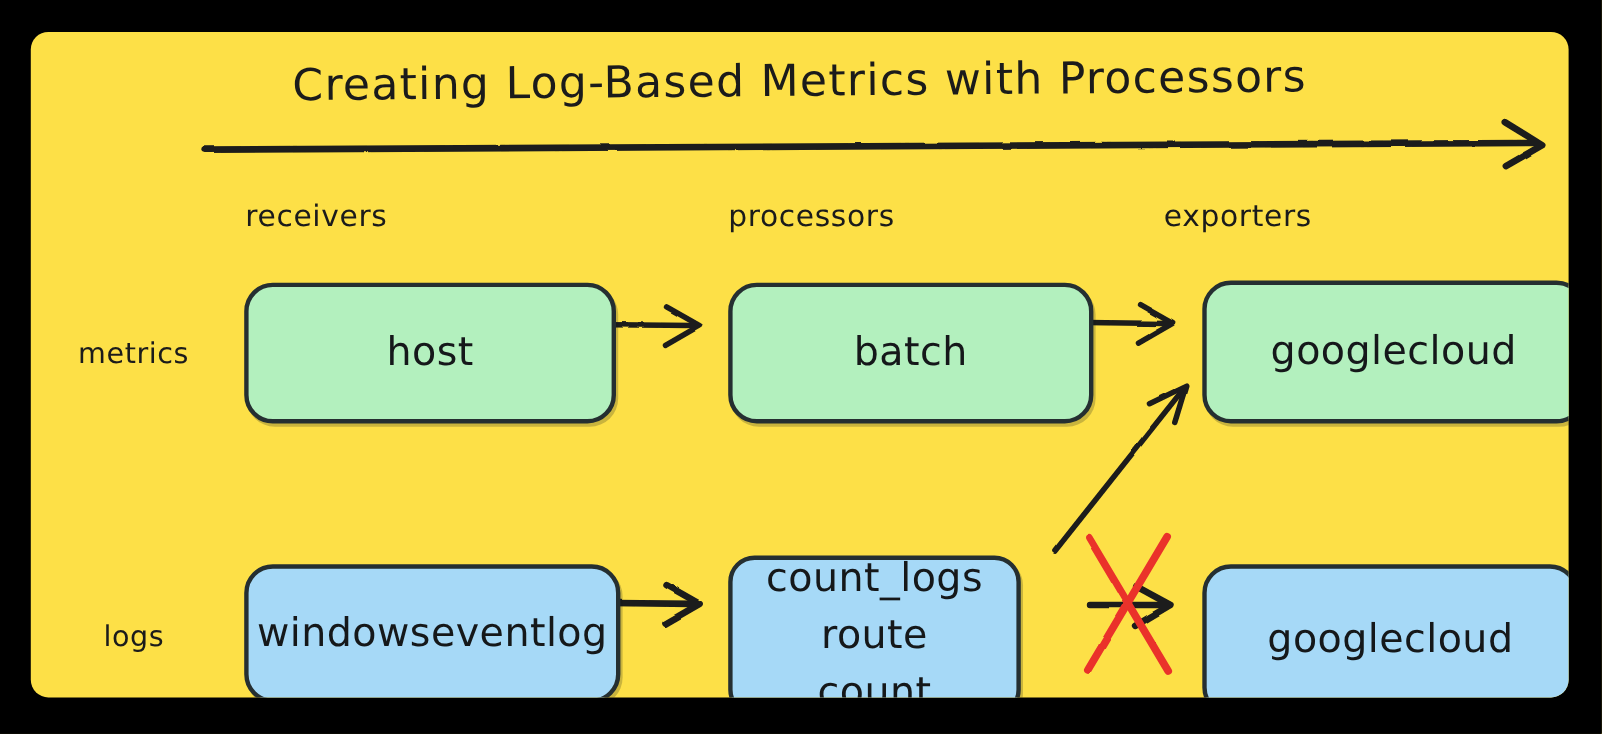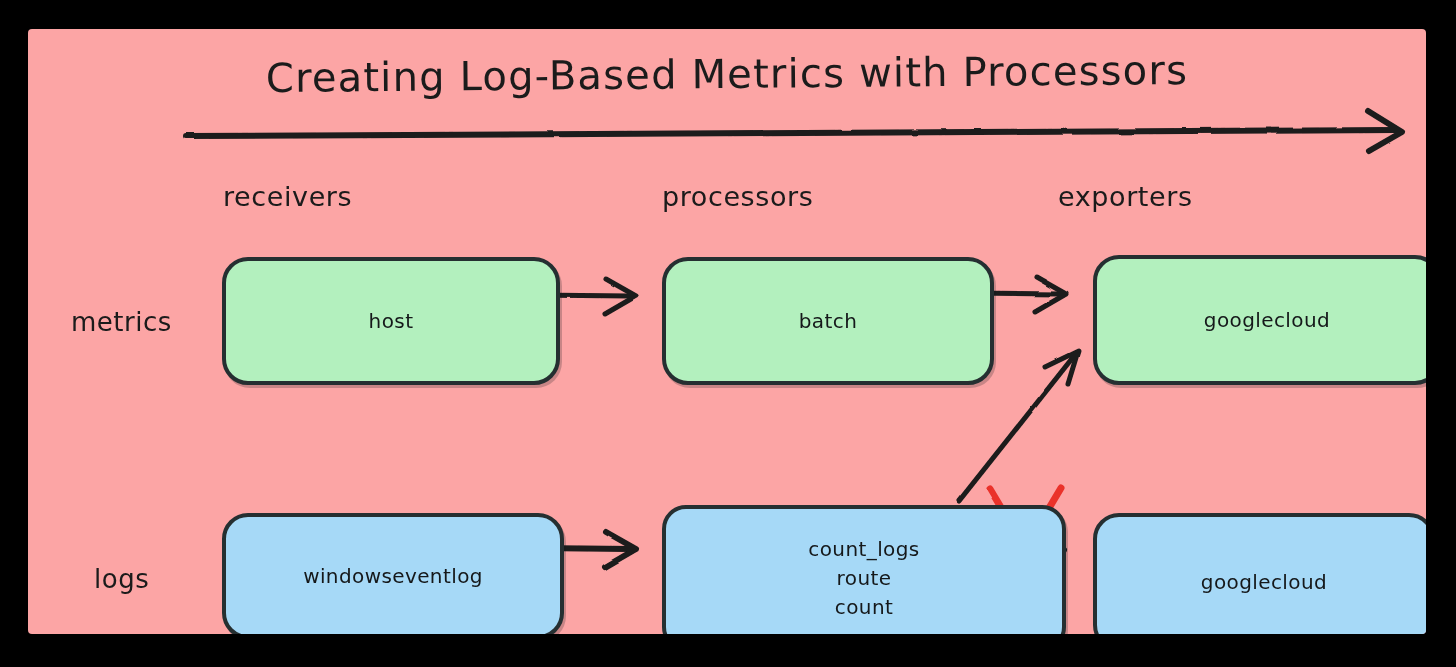--- a/index.html
+++ b/index.html
@@ -19,22 +19,22 @@
     background: #000000;
   }
 
   
   #panel {
     position: absolute;
     left: 28px;
     top: 29px;
     width: 1398px;
     height: 605px;
-    background: #fca5a5;
-    border-radius: 4px;
+    background: #fde047;
+    border-radius: 16px;
     overflow: hidden;
   }
 
   
   #title {
     position: absolute;
     left: 0;
     top: 22px;
     width: 1398px;
     text-align: center;
@@ -74,33 +74,33 @@
   .node {
     position: absolute;
     box-sizing: border-box;
     border: 4px solid #252f31;
     border-radius: 26px;
     display: flex;
     align-items: center;
     justify-content: center;
     text-align: center;
     color: #15181a;
-    font-size: 20px;
+    font-size: 36px;
     letter-spacing: 0.4px;
     line-height: 1.45;
     box-shadow: 2px 3px 0 rgba(20,24,26,0.22);
   }
   .node.green { background: #b3f0be; }
   .node.blue  { background: #a6d9f7; }
 
   #node-host       { left: 194px; top: 228px; width: 338px; height: 128px; }
   #node-batch      { left: 634px; top: 228px; width: 332px; height: 128px; }
   #node-mexport    { left: 1065px; top: 226px; width: 348px; height: 130px; }
   #node-wel        { left: 194px; top: 484px; width: 342px; height: 126px; }
-  #node-logproc    { left: 634px; top: 476px; width: 404px; height: 146px; border-radius: 24px; }
+  #node-logproc    { left: 634px; top: 476px; width: 266px; height: 146px; border-radius: 24px; }
   #node-lexport    { left: 1065px; top: 484px; width: 342px; height: 138px; }
 
   #node-logproc .multi {
     display: block;
     padding: 0 8px;
   }
   #node-logproc .multi span { display: block; }
 
   
   #arrows {

